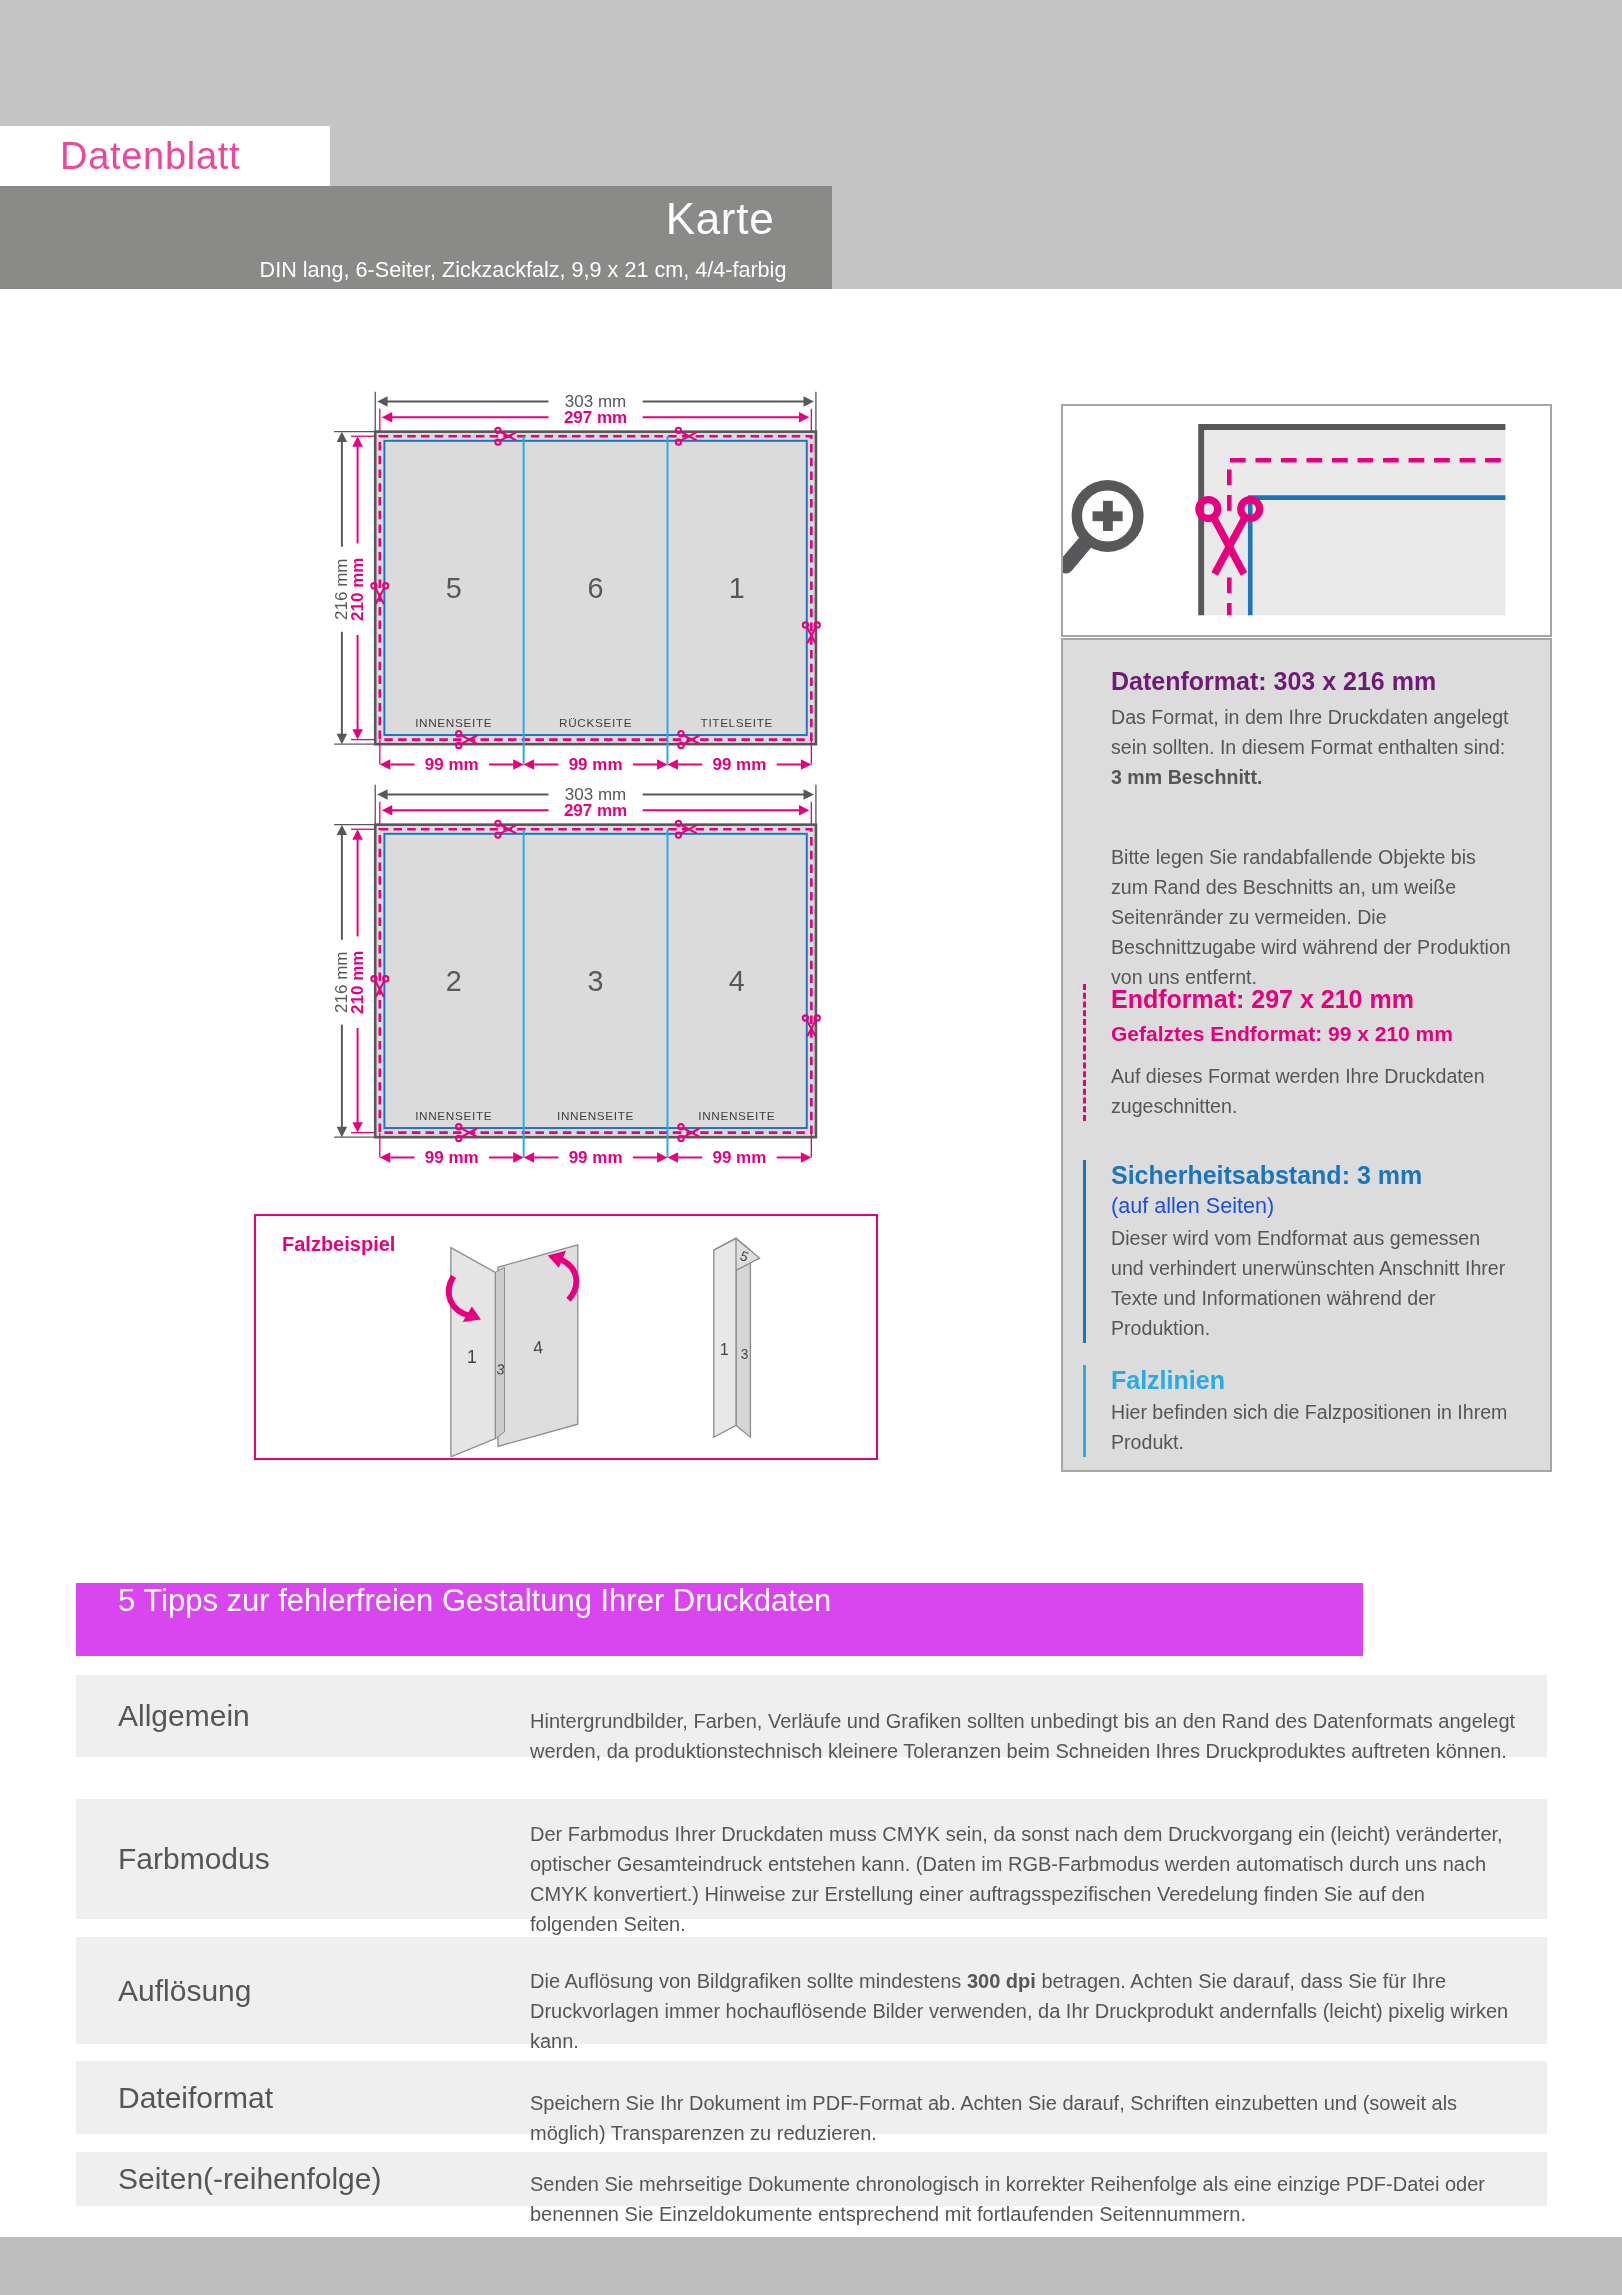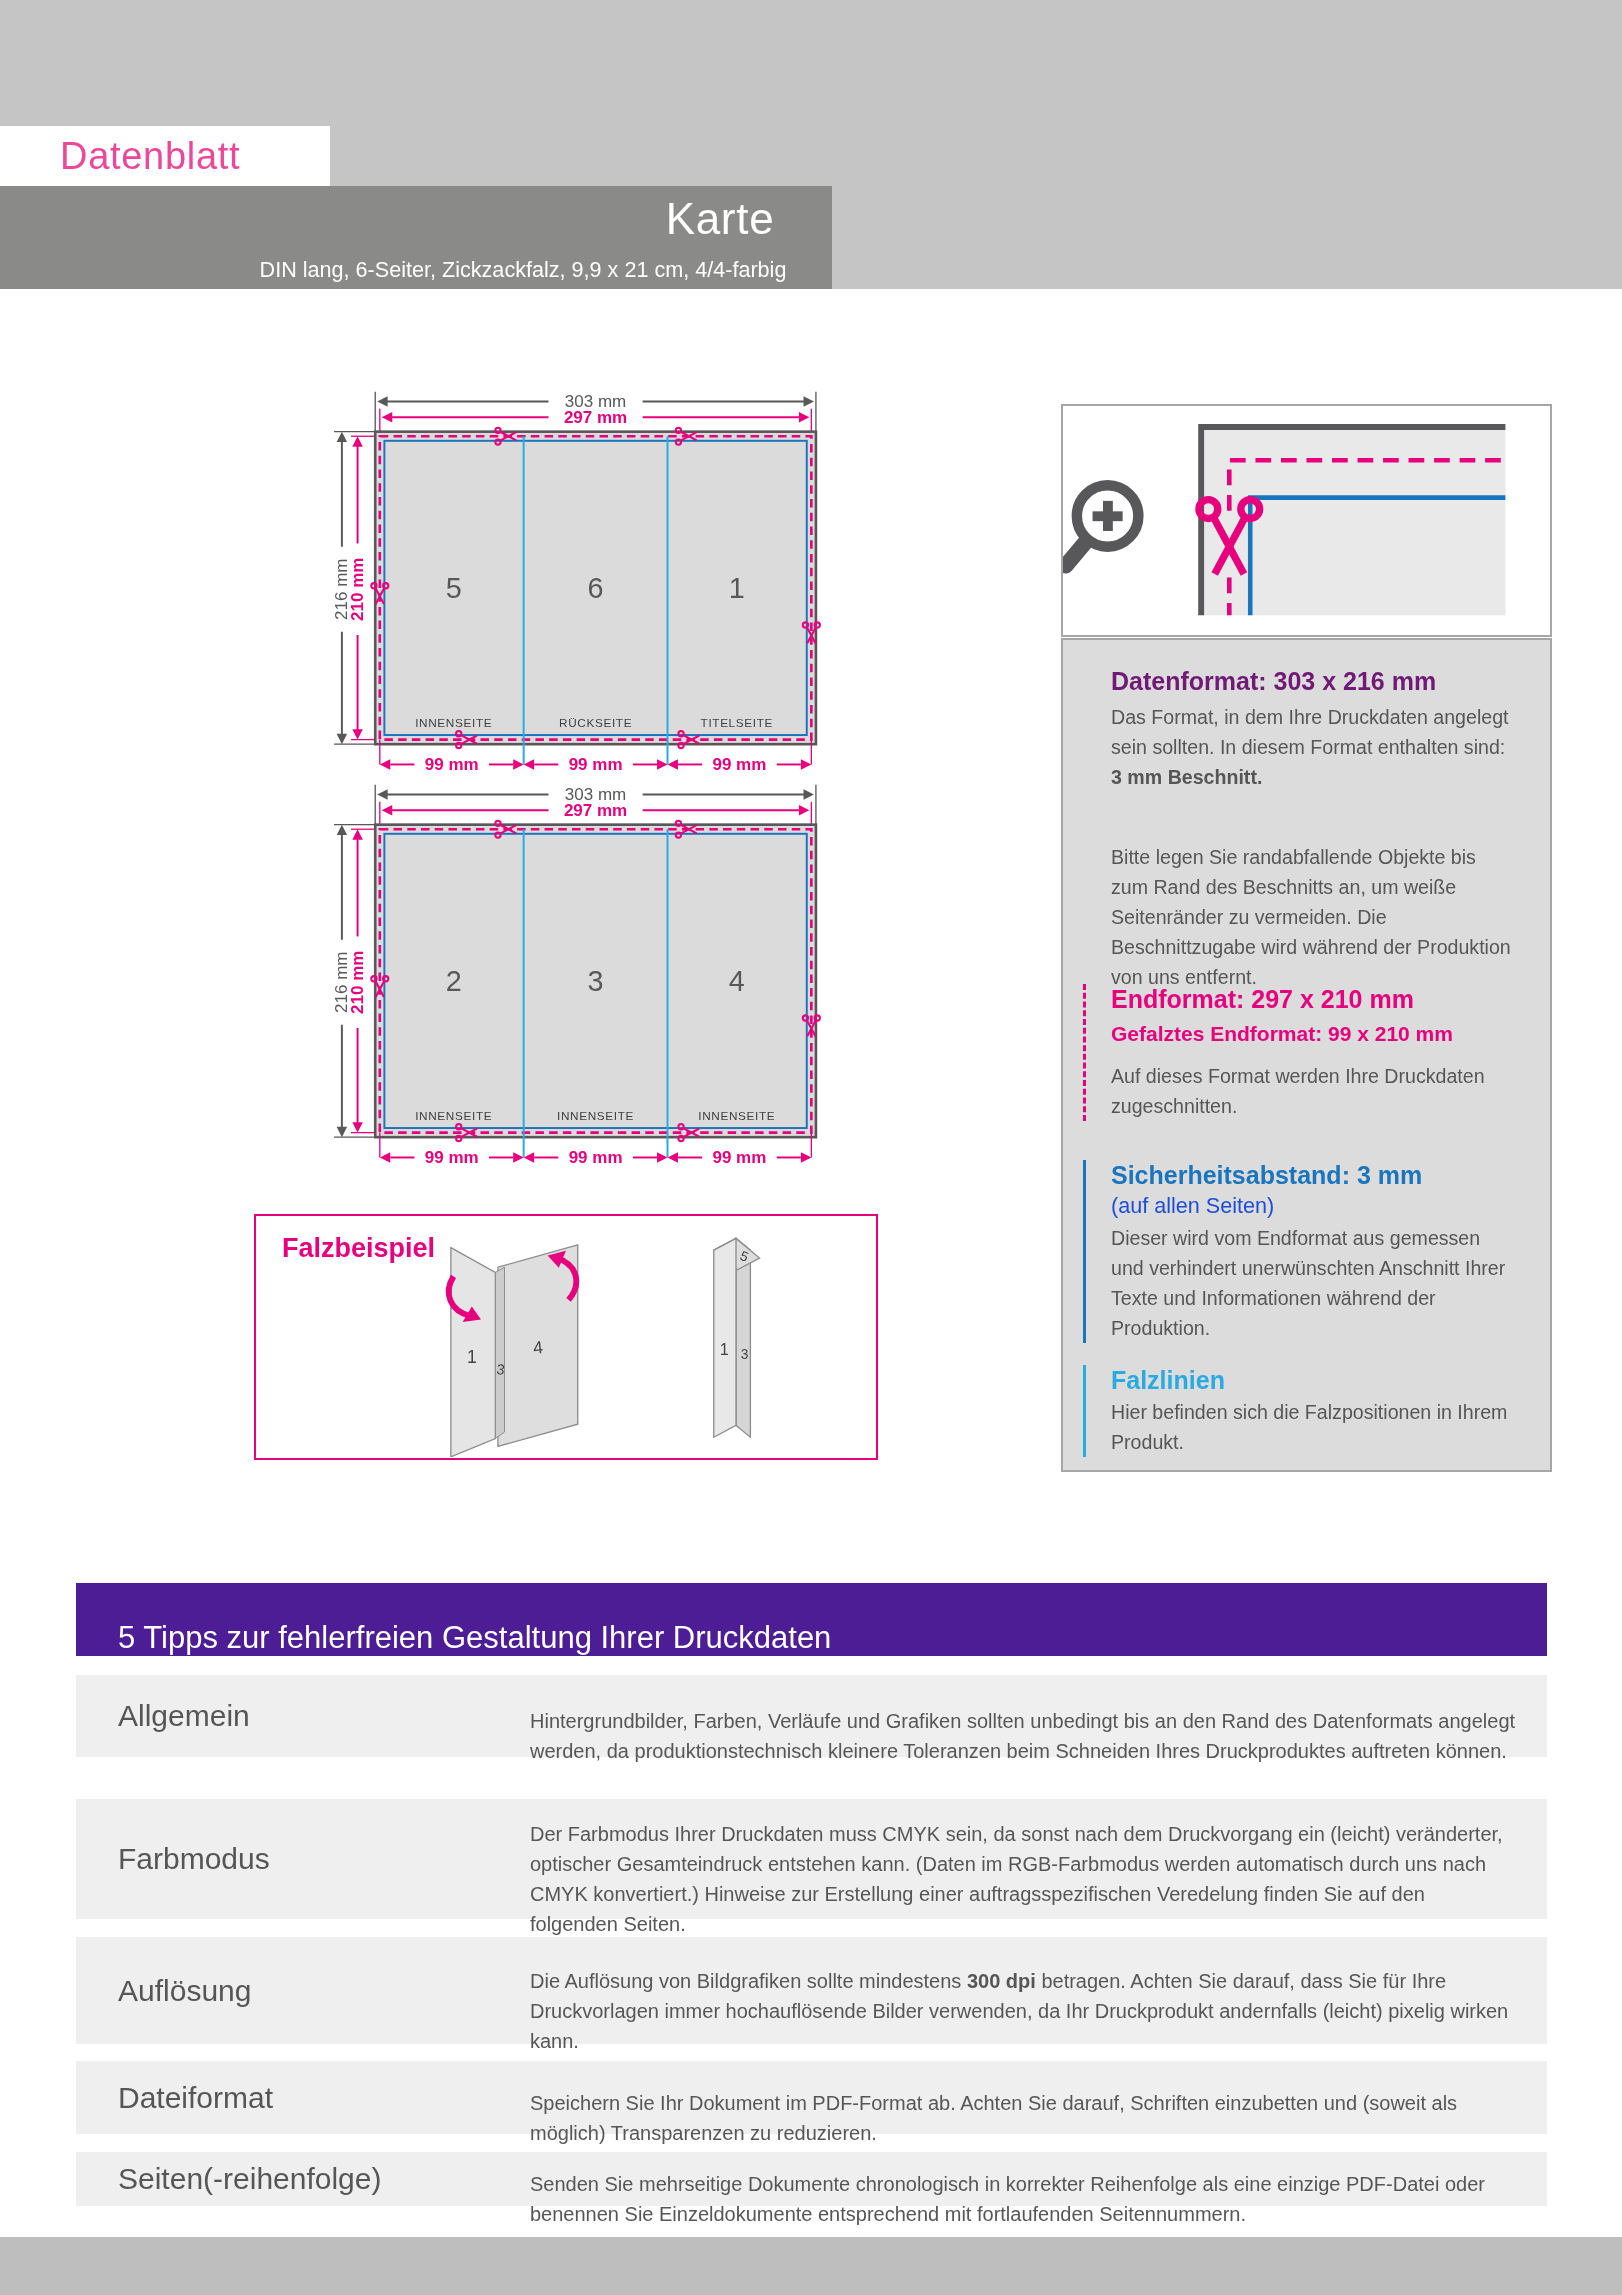--- a/index.html
+++ b/index.html
@@ -31,25 +31,25 @@
   .ib-sub-mag{font-size:21px;font-weight:bold;color:#e6007e;line-height:27.5px;margin-bottom:13px;}
   .ib-sub-blu{font-size:21.6px;color:#1d4ed8;line-height:29px;margin-bottom:2.6px;}
   .rail-dash{border-left:3.3px dashed #e6007e;}
   .rail-blue{border-left:3.3px solid #1b75bc;}
   .rail-cyan{border-left:3.3px solid #29abe2;}
   .bold{font-weight:bold;}
 
   
   .falzbox{left:254px;top:1214px;width:624px;height:246px;background:#fff;
            border:2.6px solid #e6007e;box-sizing:border-box;}
-  .falzlabel{position:absolute;left:26px;top:17px;color:#e6007e;font-size:27px;font-weight:bold;}
-
-  
-  .tips-band{left:76px;top:1583px;width:1471px;height:73px;background:#4c1d95;
-             display:flex;align-items:flex-end;}
+  .falzlabel{position:absolute;left:26px;top:17px;color:#e6007e;font-size:20px;font-weight:bold;}
+
+  
+  .tips-band{left:76px;top:1583px;width:1287px;height:73px;background:#d946ef;
+             display:flex;align-items:flex-start;}
   .tips-title{color:#ffffff;font-size:31px;padding-left:42px;}
   .tiprow{left:76px;width:1471px;background:#f0efef;}
   .tiprow .lbl{position:absolute;left:42px;top:50%;transform:translateY(-50%);
                font-size:30px;color:#565656;}
   .tiprow .txt{position:absolute;left:454px;top:50%;transform:translateY(-50%);
                width:988px;font-size:20px;line-height:30px;color:#565656;margin-top:20px;}
   .footer{left:0;top:2237px;width:1623px;height:59px;background:#bfbebe;}
 
   
   svg text{font-family:"Liberation Sans",sans-serif;}

